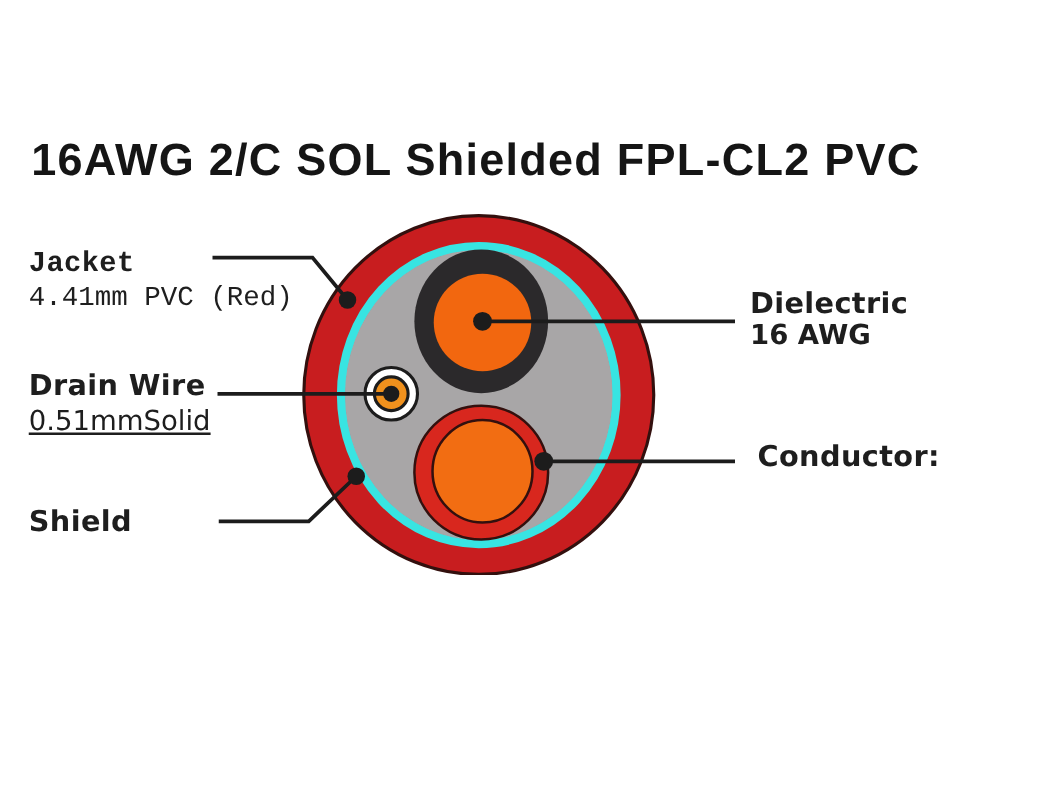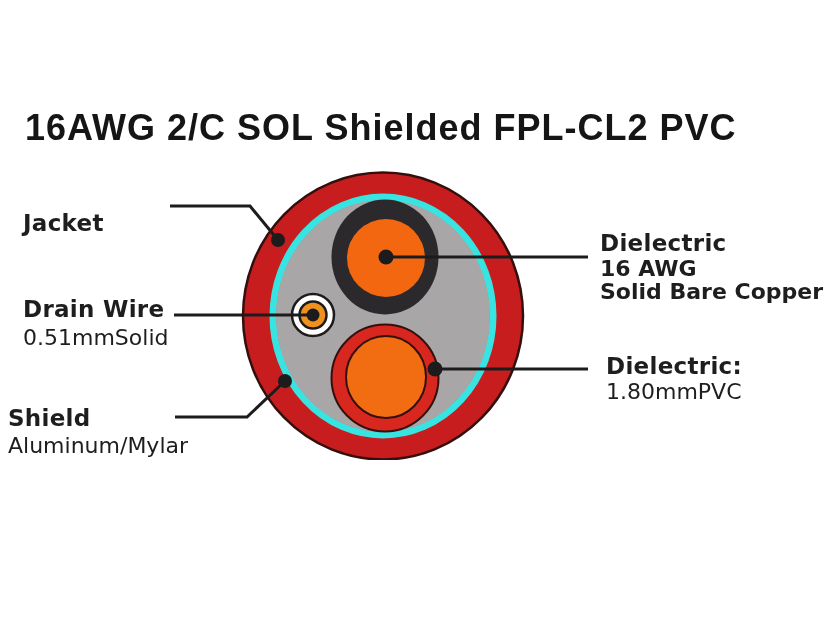--- a/index.html
+++ b/index.html
@@ -32,24 +32,24 @@
     font-weight:700;
     margin:0;
     line-height:27px;
     letter-spacing:0.3px;
   }
   .callout p{
     font-size:22px;
     margin:0;
     line-height:27px;
   }
-  #callout-jacket{left:23px;top:210px;}
+  #callout-jacket{left:23px;top:198px;font-family:Liberation Mono, monospace;}
   #callout-drain{left:23px;top:296px;}
-  #callout-drain p{line-height:29px;}
-  #callout-shield{left:8px;top:405px;}
+  #callout-drain p{line-height:29px;text-decoration:underline;}
+  #callout-shield{left:23px;top:405px;}
   #callout-conductor{left:600px;top:230px;}
   #callout-conductor p{line-height:23px;font-weight:bold;}
   #callout-dielectric{left:606px;top:353px;}
   #callout-dielectric p{line-height:23px;}
 </style>
 </head>
 <body>
 
 <div id="canvas">
 
@@ -80,36 +80,34 @@
 
     <circle cx="278" cy="240" r="7" fill="#1c1c1c"></circle>
     <circle cx="313" cy="315" r="6.5" fill="#1c1c1c"></circle>
     <circle cx="285" cy="381" r="7" fill="#1c1c1c"></circle>
     <circle cx="386" cy="257" r="7.5" fill="#1c1c1c"></circle>
     <circle cx="435" cy="369" r="7.5" fill="#1c1c1c"></circle>
   </svg>
 
   <div class="callout" id="callout-jacket">
     <h3>Jacket</h3>
+    <p>4.41mm PVC (Red)</p>
   </div>
 
   <div class="callout" id="callout-drain">
     <h3>Drain Wire</h3>
     <p>0.51mmSolid</p>
   </div>
 
   <div class="callout" id="callout-shield">
     <h3>Shield</h3>
-    <p>Aluminum/Mylar</p>
   </div>
 
   <div class="callout" id="callout-conductor">
     <h3>Dielectric</h3>
     <p>16 AWG</p>
-    <p>Solid Bare Copper</p>
   </div>
 
   <div class="callout" id="callout-dielectric">
-    <h3>Dielectric:</h3>
-    <p>1.80mmPVC</p>
+    <h3>Conductor:</h3>
   </div>
 
 </div>
 
 </body></html>

